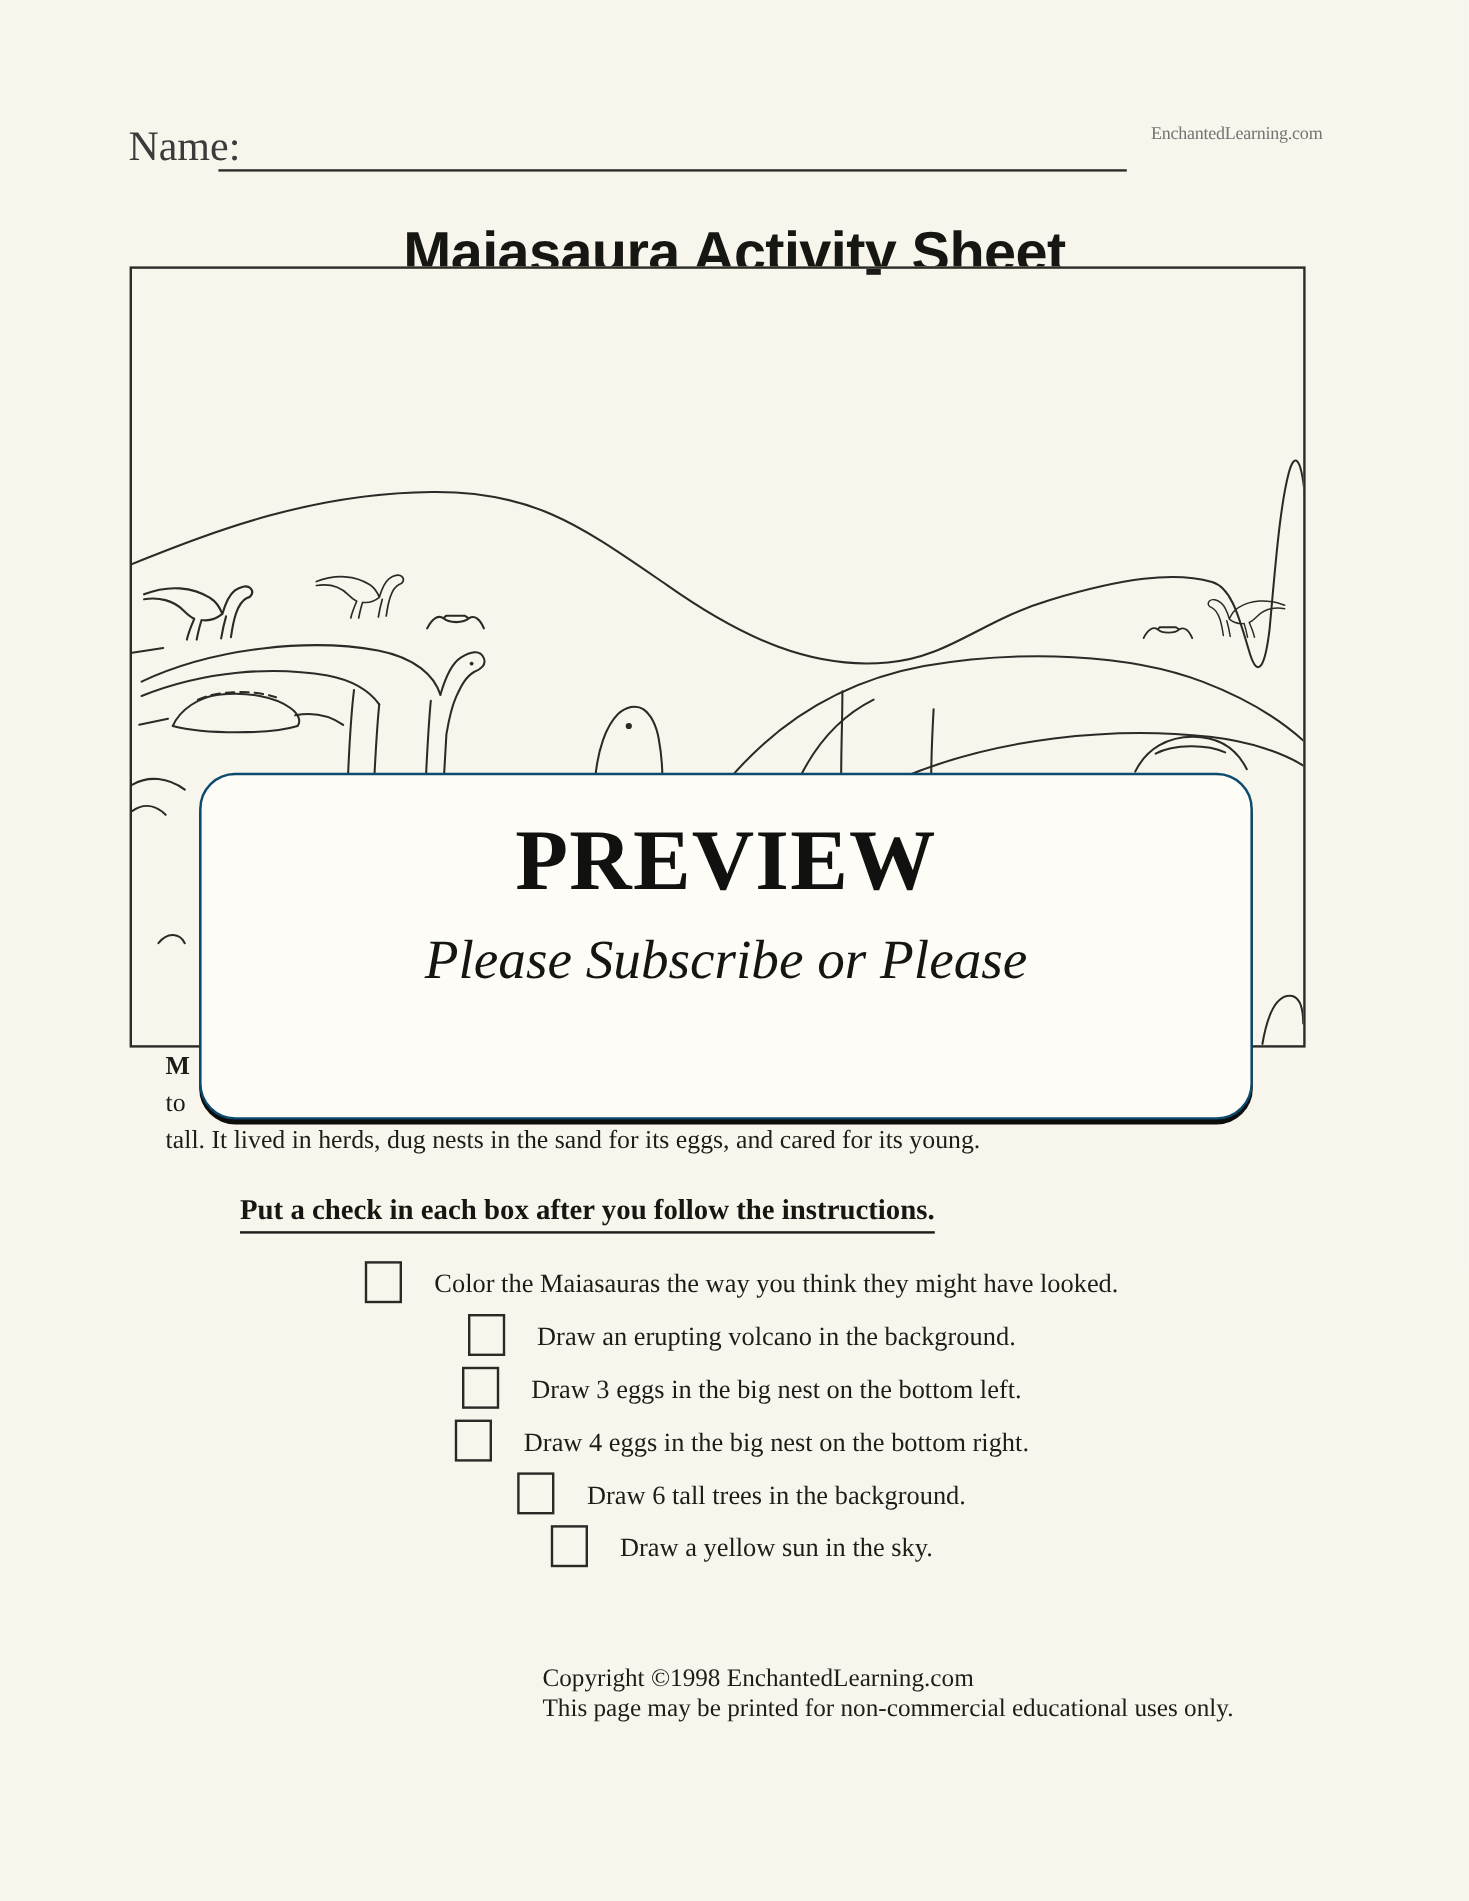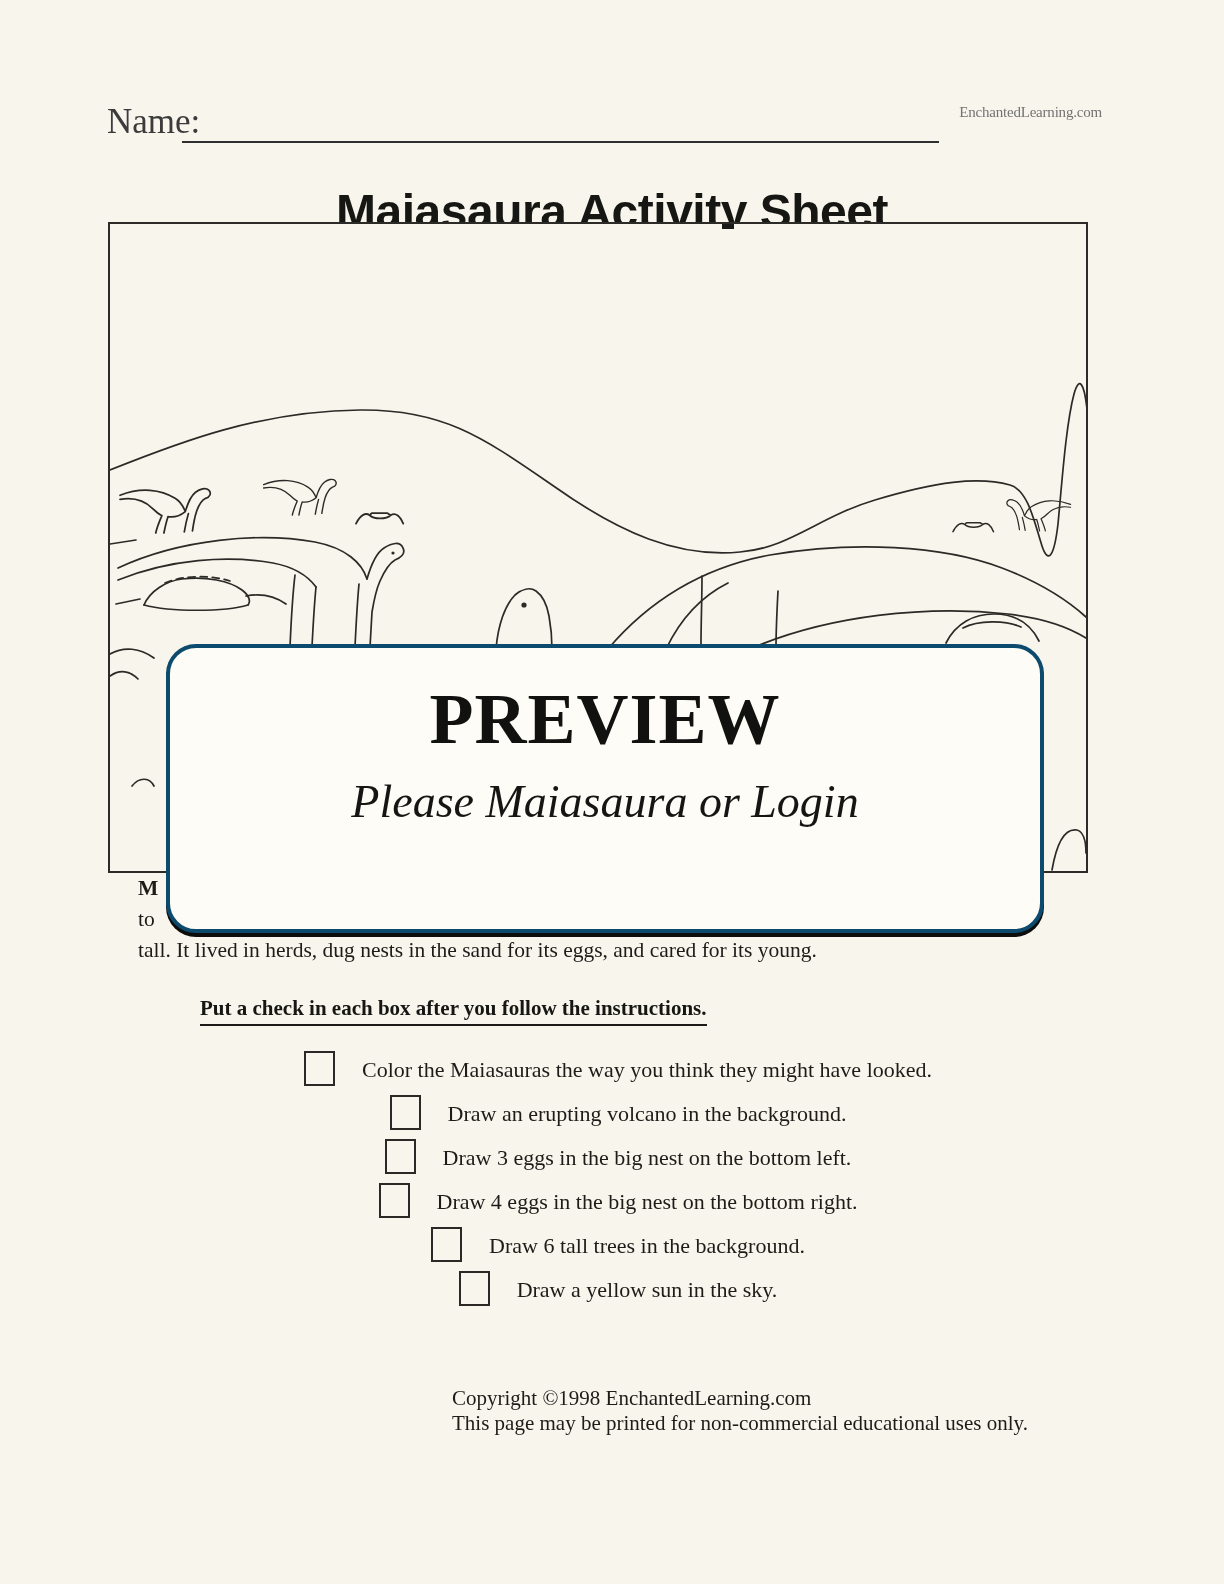--- a/index.html
+++ b/index.html
@@ -45,36 +45,36 @@
   
   .about {
     position:absolute; left:138px; top:873px; width:920px;
     font-size:21.5px; line-height:31px; color:#1d1c19;
   }
   .about .b { font-weight:bold; }
 
   
   .preview {
     position:absolute; left:166px; top:644px; width:878px; height:289px;
-    background:#fdfcf6; border:4px solid #0c4a6e; border-radius:30px;
+    background:#fdfcf6; border:2px solid #0c4a6e; border-radius:30px;
     box-shadow:0 4px 0 #0d0d0c; text-align:center; z-index:5;
   }
   .preview-heading {
     margin-top:32px; font-family:"Liberation Serif", serif;
     font-size:72px; font-weight:600; letter-spacing:1px; color:#111110; line-height:1.1;
   }
   .preview-sub {
     margin-top:16px; font-family:"Liberation Serif", serif;
     font-style:italic; font-size:46px; font-weight:500; color:#151514;
   }
 
   
   .instructions-heading {
     position:absolute; left:200px; top:996px;
-    font-size:21px; font-weight:bold; color:#161613;
+    font-size:24px; font-weight:bold; color:#161613;
     border-bottom:2.5px solid #1c1b18; padding-bottom:3px;
   }
   .checklist { position:absolute; left:138px; top:1050px; width:960px; }
   .check-row { display:flex; align-items:flex-start; height:44px;justify-content:center; }
   .checkbox {
     flex:0 0 auto; width:31px; height:35px; margin-top:1px;
     border:2.5px solid #2a2925; background:transparent;
   }
   .check-label { margin-left:27px; padding-top:7px; font-size:22px; color:#1d1c19; }
 
@@ -166,21 +166,21 @@
   </div>
 
   <div class="about">
     <div class="b">M</div>
     <div>to</div>
     <div>tall.  It lived in herds, dug nests in the sand for its eggs, and cared for its young.</div>
   </div>
 
   <div class="preview">
     <div class="preview-heading">PREVIEW</div>
-    <div class="preview-sub">Please Maiasaura or Login</div>
+    <div class="preview-sub">Please Subscribe or Please</div>
   </div>
 
   <div class="instructions-heading">Put a check in each box after you follow the instructions.</div>
 
   <div class="checklist">
     <div class="check-row">
       <span class="checkbox"></span>
       <span class="check-label">Color the Maiasauras the way you think they might have looked.</span>
     </div>
     <div class="check-row">

